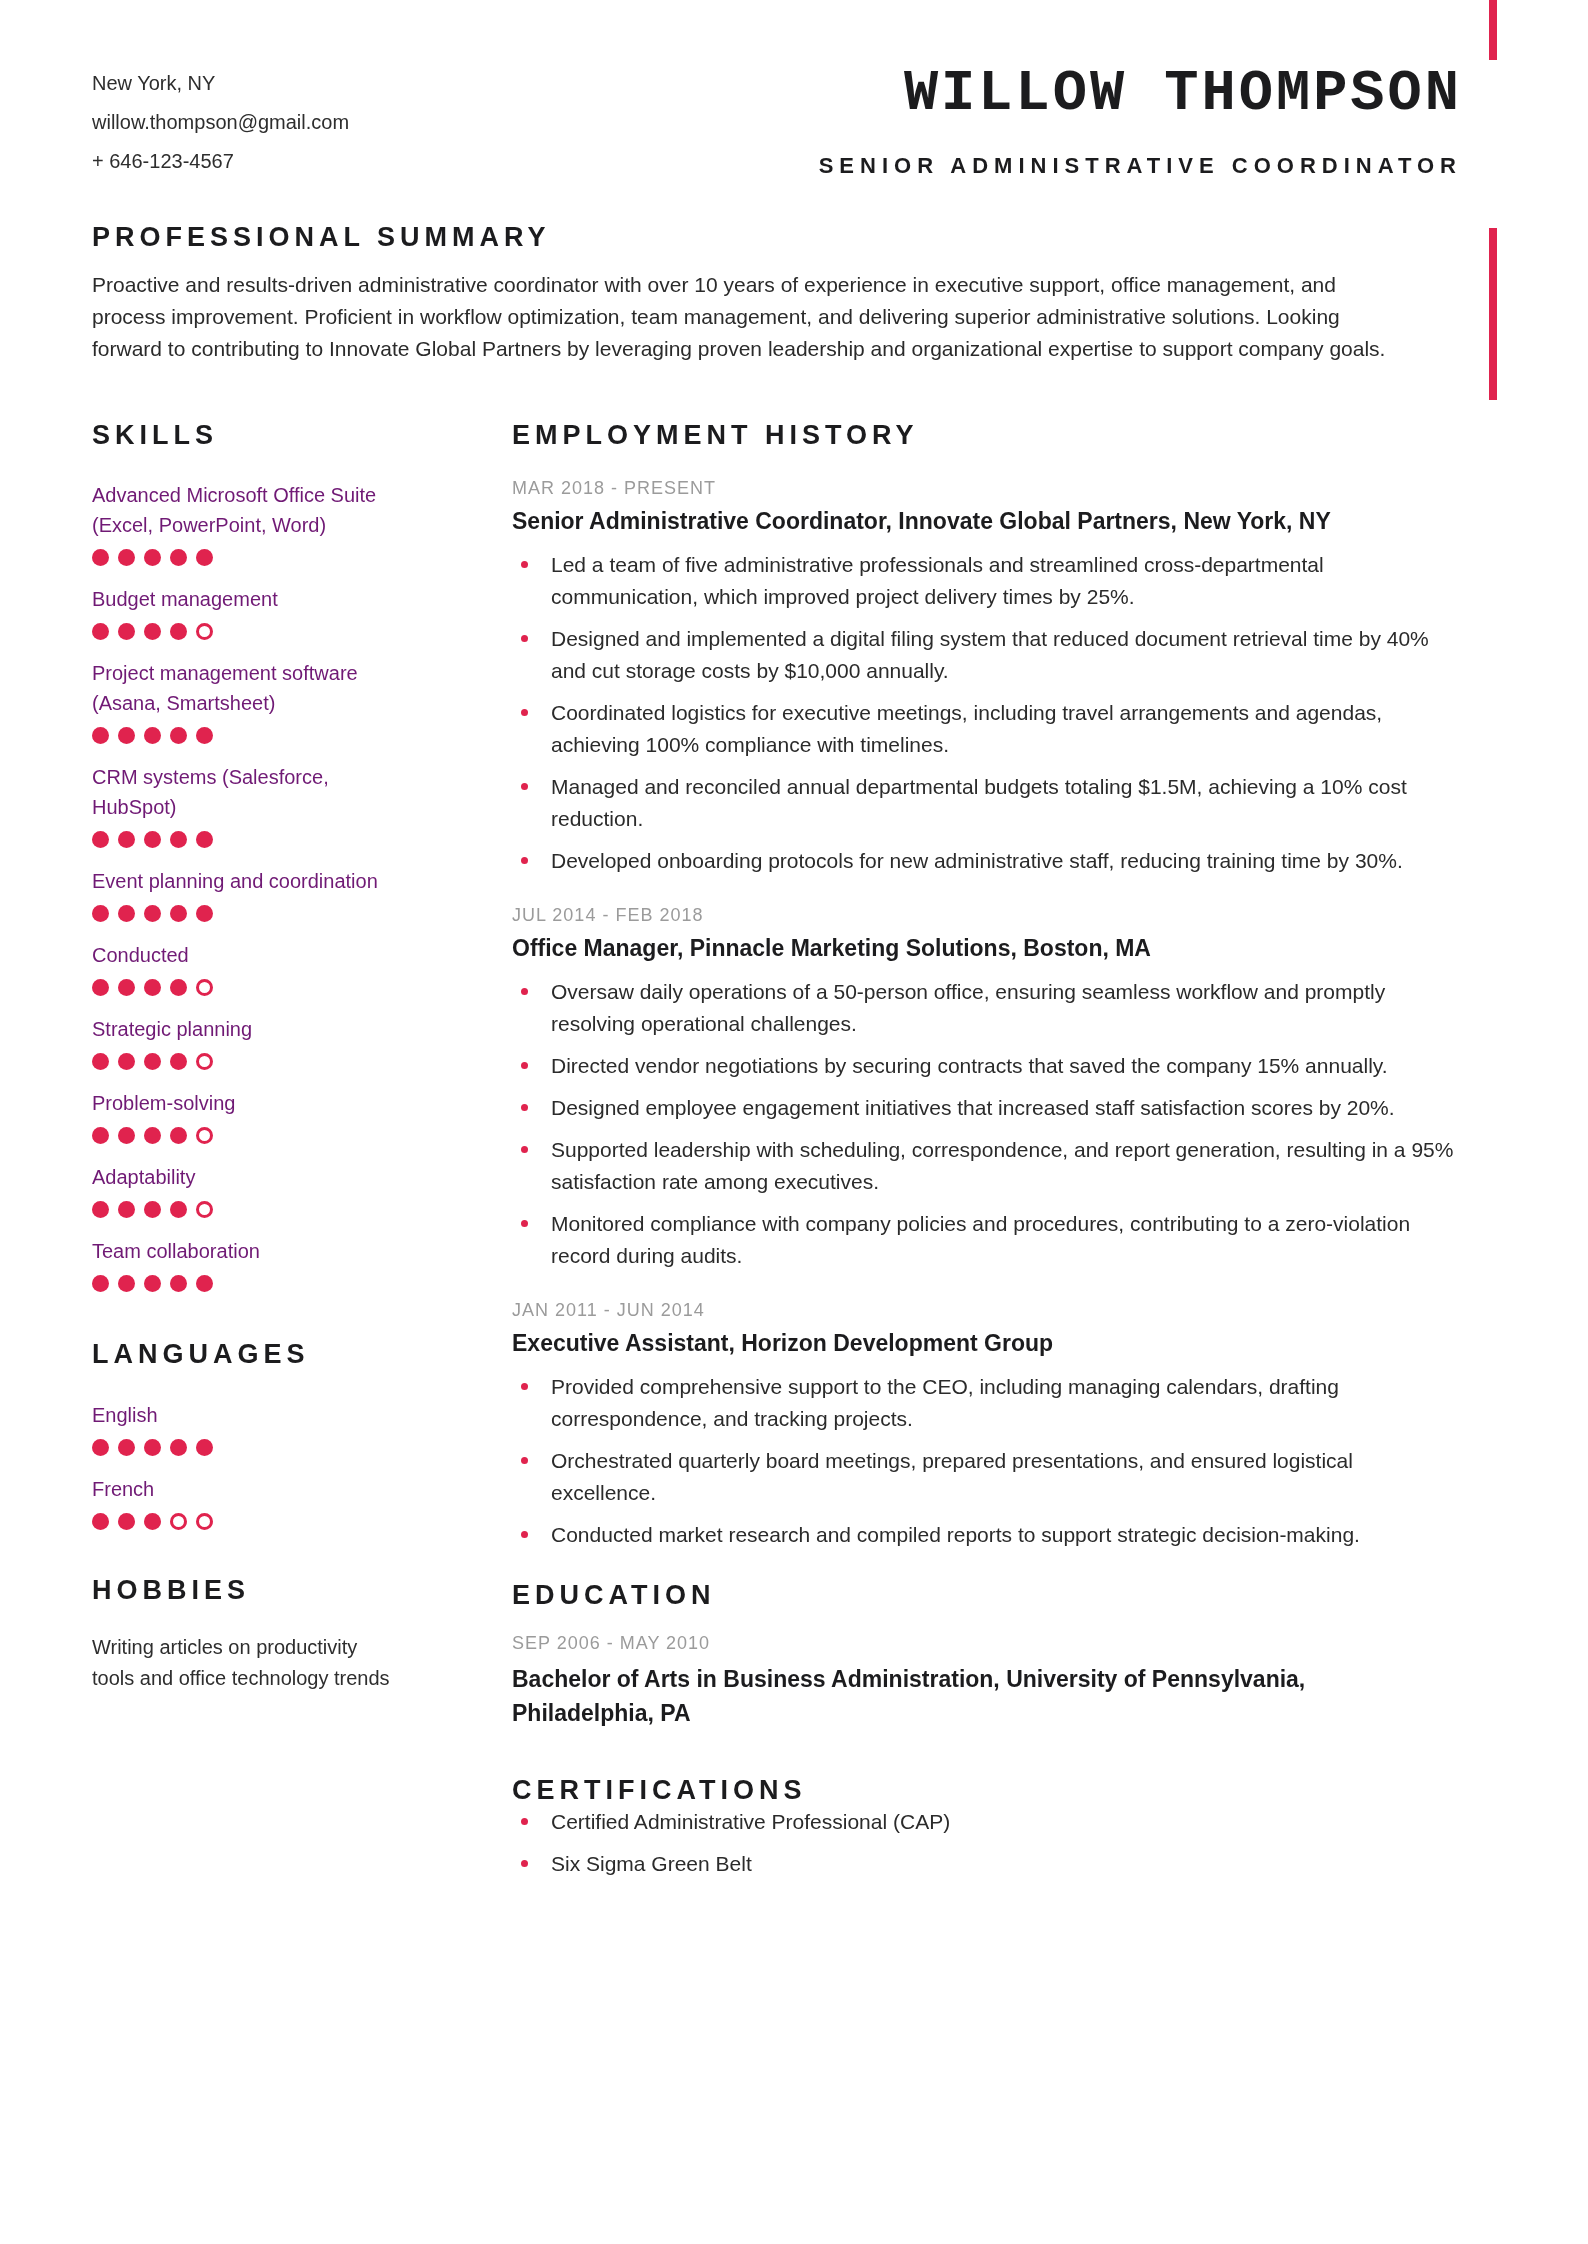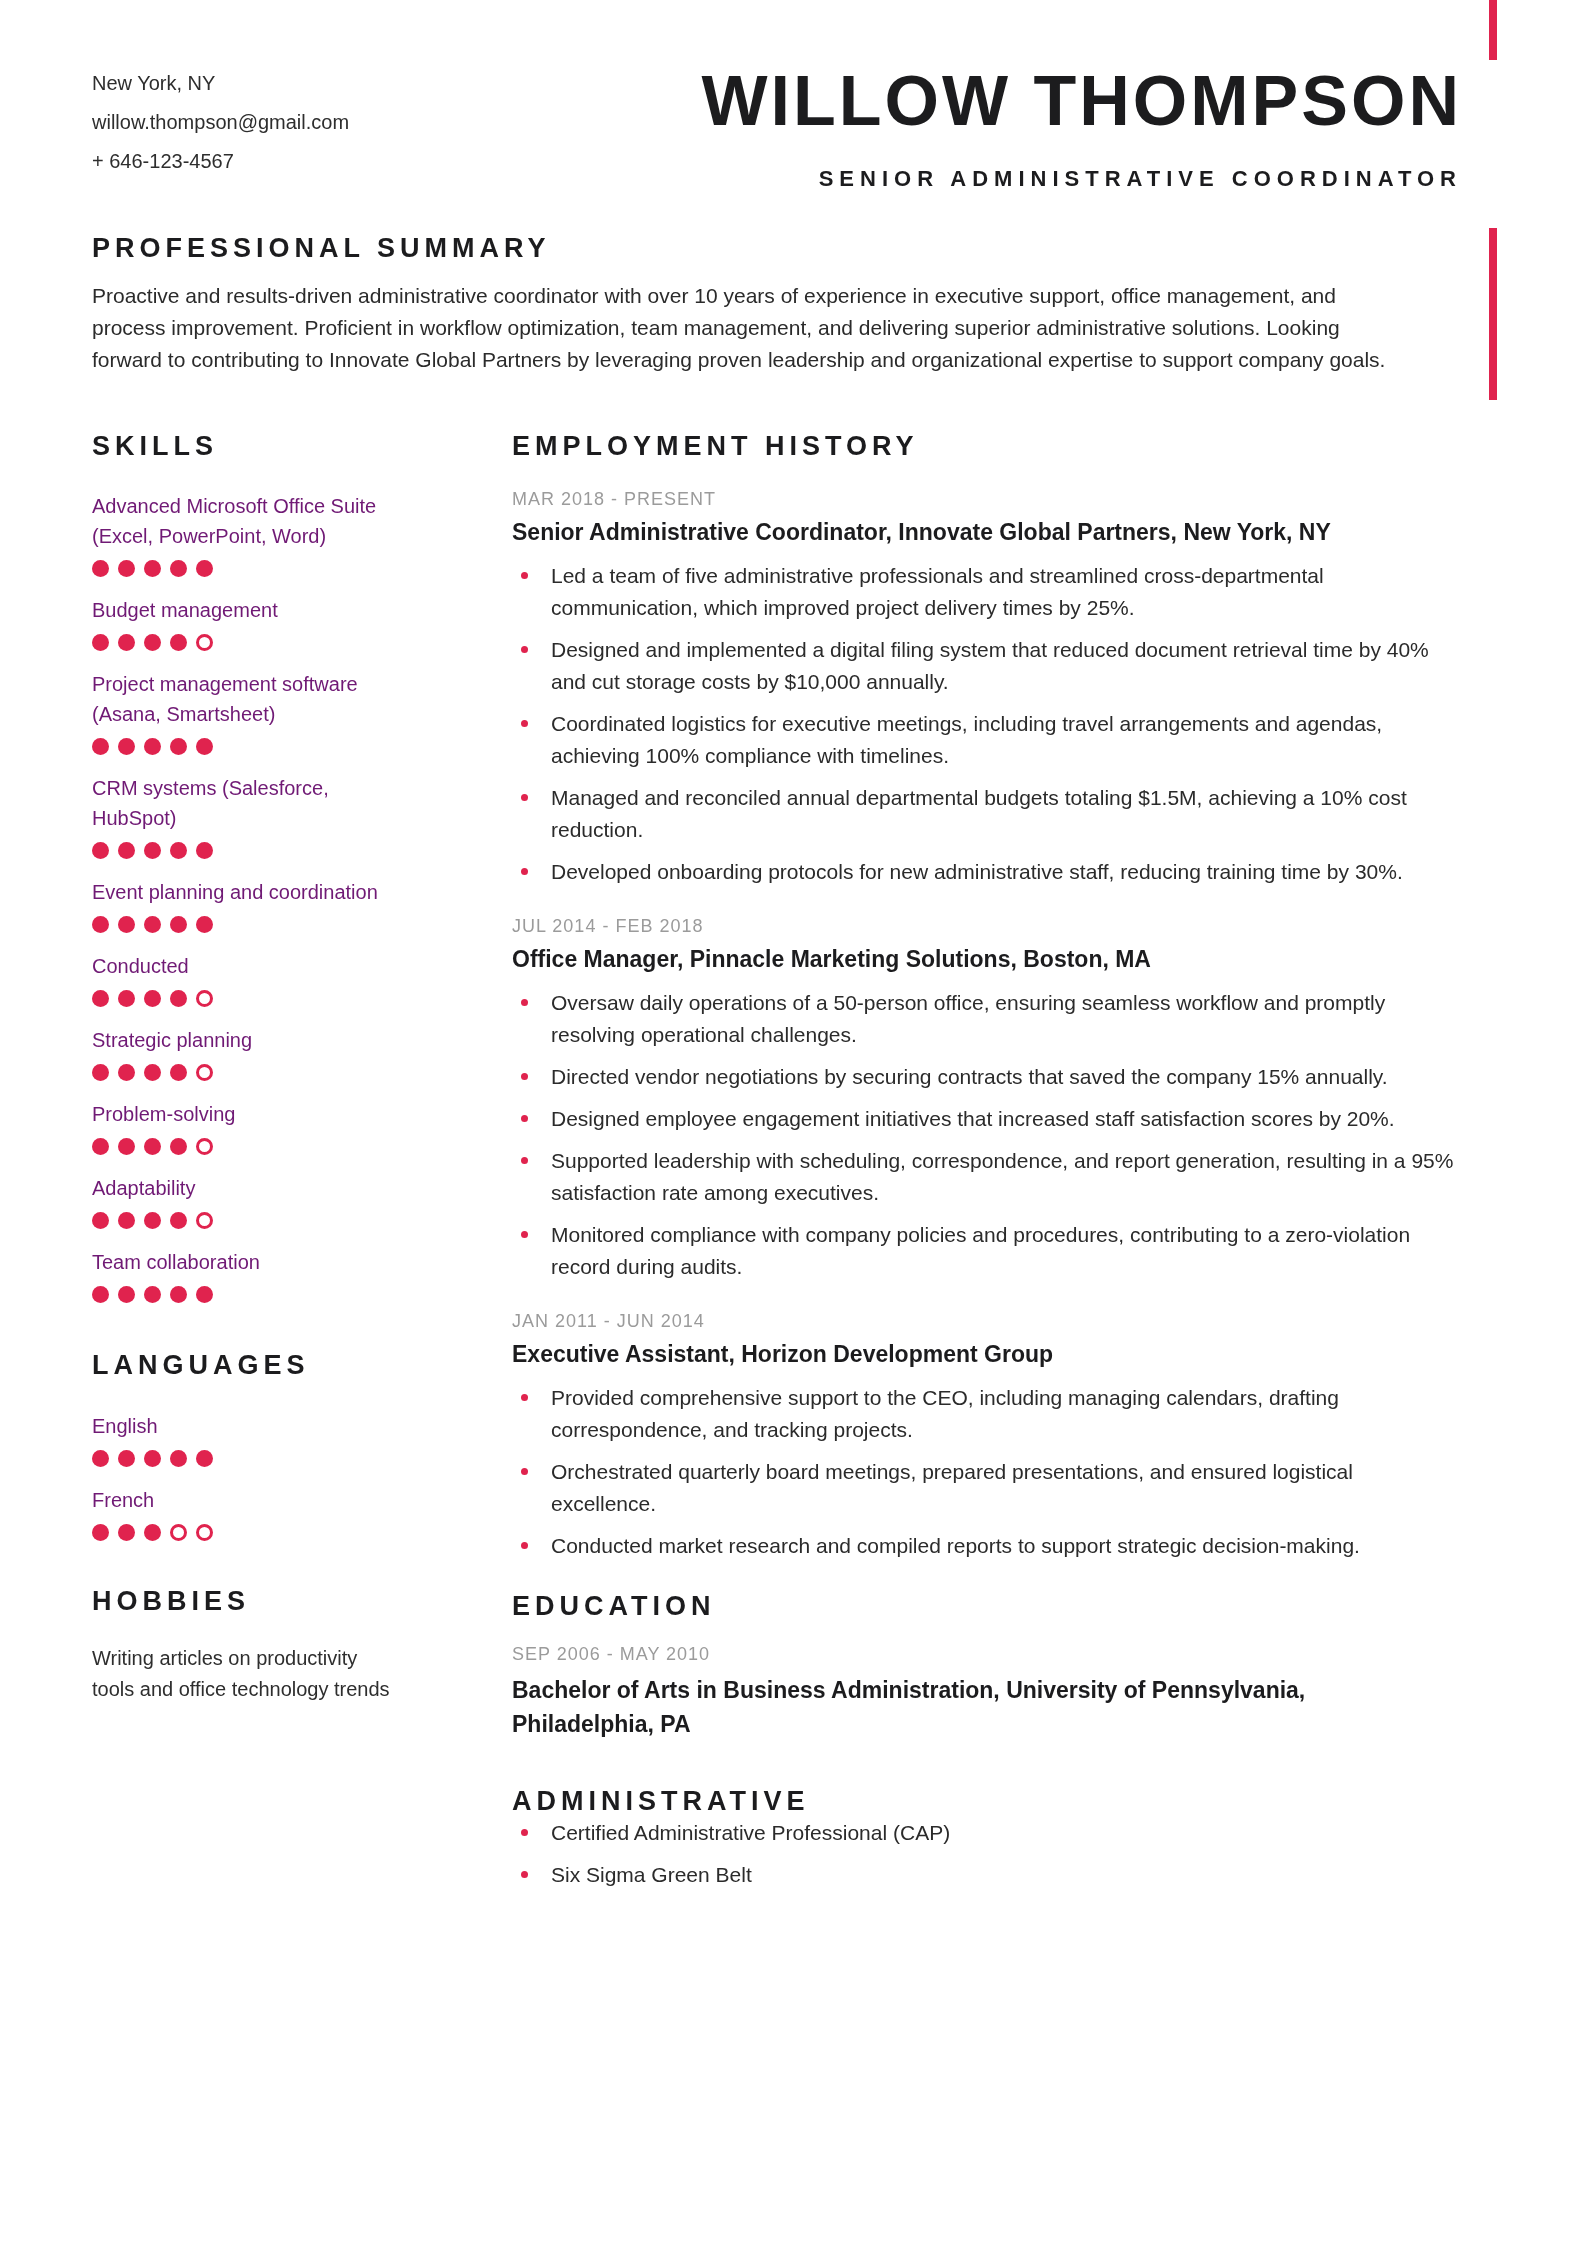--- a/index.html
+++ b/index.html
@@ -20,21 +20,21 @@
     color:var(--body);
     overflow:hidden;
   }
   .accent-bar{position:absolute;right:91px;width:8px;background:var(--accent);}
   .bar-top{top:0;height:60px;}
   .bar-summary{top:228px;height:172px;}
 
   .header{display:flex;justify-content:space-between;align-items:flex-start;}
   .contact{font-size:20px;line-height:39px;color:#2e2e2e;padding-top:14px;}
   .identity{text-align:right;padding-right:34px;padding-top:16px;}
-  .name{font-size:70px;font-weight:800;letter-spacing:3px;line-height:1;color:var(--ink);white-space:nowrap;}
+  .name{font-size:57px;font-weight:800;letter-spacing:3px;line-height:1;color:var(--ink);white-space:nowrap;font-family:Liberation Mono, monospace;}
   .role{margin-top:30px;font-size:22px;font-weight:600;letter-spacing:6px;color:var(--ink);white-space:nowrap;}
 
   .sec-heading{font-size:27px;font-weight:800;letter-spacing:5px;color:var(--ink);line-height:1.1;}
 
   .summary{margin-top:42px;}
   .summary-text{margin:16px 0 0 0;font-size:21px;line-height:32px;max-width:1312px;color:var(--body);}
 
   .columns{display:flex;margin-top:56px;align-items:flex-start;}
   .col-left{width:310px;flex:0 0 auto;margin-right:110px;}
   .col-right{flex:1 1 auto;min-width:0;padding-right:34px;}
@@ -311,21 +311,21 @@
           </div>
       </div>
 
       <div class="education">
         <div class="sec-heading">EDUCATION</div>
         <div class="job-dates">SEP 2006 - MAY 2010</div>
         <div class="degree">Bachelor of Arts in Business Administration, University of Pennsylvania, Philadelphia, PA</div>
       </div>
 
       <div class="certifications">
-        <div class="sec-heading">ADMINISTRATIVE</div>
+        <div class="sec-heading">CERTIFICATIONS</div>
         <ul class="bullets cert-list">
             <li>
               <span class="bullet-dot"></span>
               <span class="bullet-text">Certified Administrative Professional (CAP)</span>
             </li>
             <li>
               <span class="bullet-dot"></span>
               <span class="bullet-text">Six Sigma Green Belt</span>
             </li>
           </ul>

